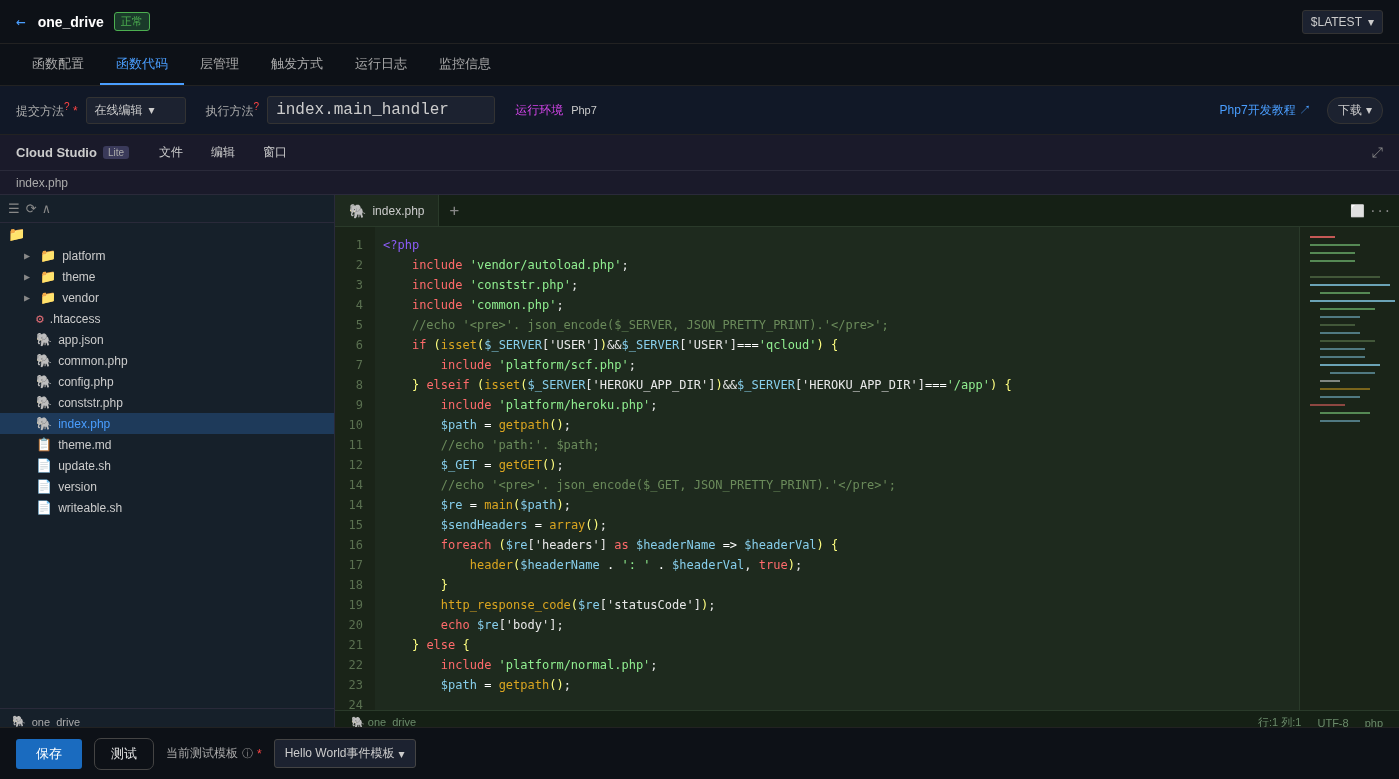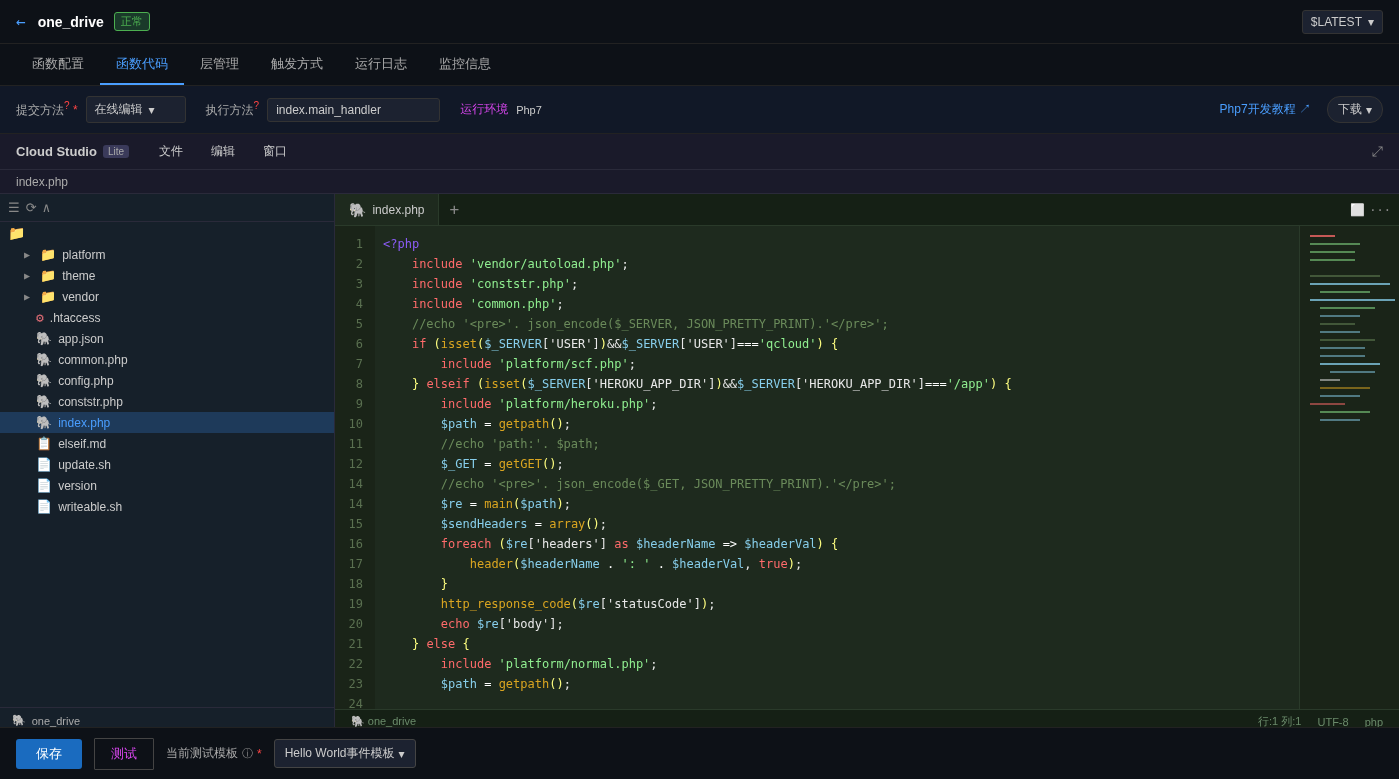--- a/index.html
+++ b/index.html
@@ -15,21 +15,21 @@
     
     .nav-tabs { background: #0d1117; height: 42px; display: flex; align-items: flex-end; padding: 0 16px; border-bottom: 1px solid #222; }
     .nav-tab { color: #aaa; padding: 10px 16px; cursor: pointer; font-size: 13px; font-family: Arial, sans-serif; border-bottom: 2px solid transparent; }
     .nav-tab.active { color: #4a9eff; border-bottom: 2px solid #4a9eff; }
 
     
     .toolbar { background: #111827; padding: 10px 16px; display: flex; align-items: center; gap: 20px; border-bottom: 1px solid #222; }
     .toolbar-group { display: flex; align-items: center; gap: 8px; }
     .toolbar-label { color: #aaa; font-size: 12px; font-family: Arial, sans-serif; }
     .toolbar-select { background: #1c2230; border: 1px solid #333; color: #ccc; padding: 4px 8px; border-radius: 3px; font-size: 12px; display: flex; align-items: center; gap: 6px; cursor: pointer; min-width: 100px; font-family: Arial, sans-serif; }
-    .toolbar-input { background: #1c2230; border: 1px solid #333; color: #ccc; padding: 4px 8px; border-radius: 3px; font-size: 12px; min-width: 160px; font-family: Liberation Sans, sans-serif; }
+    .toolbar-input { background: #1c2230; border: 1px solid #333; color: #ccc; padding: 4px 8px; border-radius: 3px; font-size: 16px; min-width: 160px; font-family: Liberation Mono, monospace; }
     .toolbar-right { margin-left: auto; display: flex; align-items: center; gap: 16px; }
     .toolbar-link { color: #4a9eff; font-size: 12px; font-family: Arial, sans-serif; cursor: pointer; text-decoration: none; }
     .toolbar-download { background: #1c2230; border: 1px solid #333; color: #ccc; padding: 4px 10px; border-radius: 13px; font-size: 12px; display: flex; align-items: center; gap: 4px; cursor: pointer; font-family: Arial, sans-serif; }
     .env-label { color: #d946ef; font-size: 12px; font-family: Arial, sans-serif; }
     .env-value { color: #ccc; font-size: 11px; font-family: Arial, sans-serif; }
 
     
     .studio-bar { background: #1a1a2a; height: 36px; display: flex; align-items: center; padding: 0 16px; border-bottom: 1px solid #2a2a3a; }
     .studio-title { color: #ccc; font-size: 13px; font-weight: bold; font-family: Arial, sans-serif; margin-right: 6px; }
     .studio-badge { background: #3a3a5a; color: #aaa; border-radius: 3px; padding: 1px 5px; font-size: 10px; font-family: Arial, sans-serif; margin-right: 16px; }
@@ -73,21 +73,21 @@
 
     
     .minimap { width: 100px; background: #1a2418; border-left: 1px solid #2a3a2a; overflow: hidden; }
 
     
     .status-bar { background: #152015; height: 24px; display: flex; align-items: center; padding: 0 16px; gap: 16px; border-top: 1px solid #2a3a2a; }
 
     
     .bottom-bar { background: #0d1117; height: 52px; display: flex; align-items: center; padding: 0 16px; gap: 12px; border-top: 1px solid #222; position: fixed; bottom: 0; left: 0; right: 0; }
     .btn-save { background: #1a6bbf; color: #fff; border: none; padding: 6px 20px; border-radius: 3px; cursor: pointer; font-size: 13px; font-family: Arial, sans-serif; }
-    .btn-test { background: transparent; color: #d946ef; border: 1px solid #444; padding: 6px 16px; border-radius: 1px; cursor: pointer; font-size: 13px; font-family: Arial, sans-serif; }
+    .btn-test { background: transparent; color: #e5e5e5; border: 1px solid #444; padding: 6px 16px; border-radius: 7px; cursor: pointer; font-size: 13px; font-family: Arial, sans-serif; }
     .test-template { display: flex; align-items: center; gap: 4px; color: #aaa; font-size: 12px; font-family: Arial, sans-serif; cursor: pointer; text-align: center; }
     .test-template .info-icon { color: #888; font-size: 11px; }
     .template-select { background: #1c2230; border: 1px solid #444; color: #ccc; padding: 5px 10px; border-radius: 3px; font-size: 12px; display: flex; align-items: center; gap: 4px; cursor: pointer; font-family: Arial, sans-serif; }
 
     
     .php-tag { color: #8b5cf6; text-align: right; }
     .php-keyword { color: #ff6b6b; }
     .php-string { color: #90ee90; }
     .php-var { color: #87ceeb; }
     .php-comment { color: #6a8a5a; }
@@ -217,21 +217,21 @@
         <span class="tree-label">conststr.php</span>
       </div>
 
       <div class="tree-item" style="padding-left:36px; background:#1e3a5a;">
         <span class="tree-icon" style="color:#c678dd;">🐘</span>
         <span class="tree-label selected">index.php</span>
       </div>
 
       <div class="tree-item" style="padding-left:36px;">
         <span class="tree-icon" style="color:#61afef;">📋</span>
-        <span class="tree-label">elseif.md</span>
+        <span class="tree-label">theme.md</span>
       </div>
 
       <div class="tree-item" style="padding-left:36px;">
         <span class="tree-icon" style="color:#98c379;">📄</span>
         <span class="tree-label">update.sh</span>
       </div>
 
       <div class="tree-item" style="padding-left:36px;">
         <span class="tree-icon" style="color:#aaa;">📄</span>
         <span class="tree-label">version</span>

